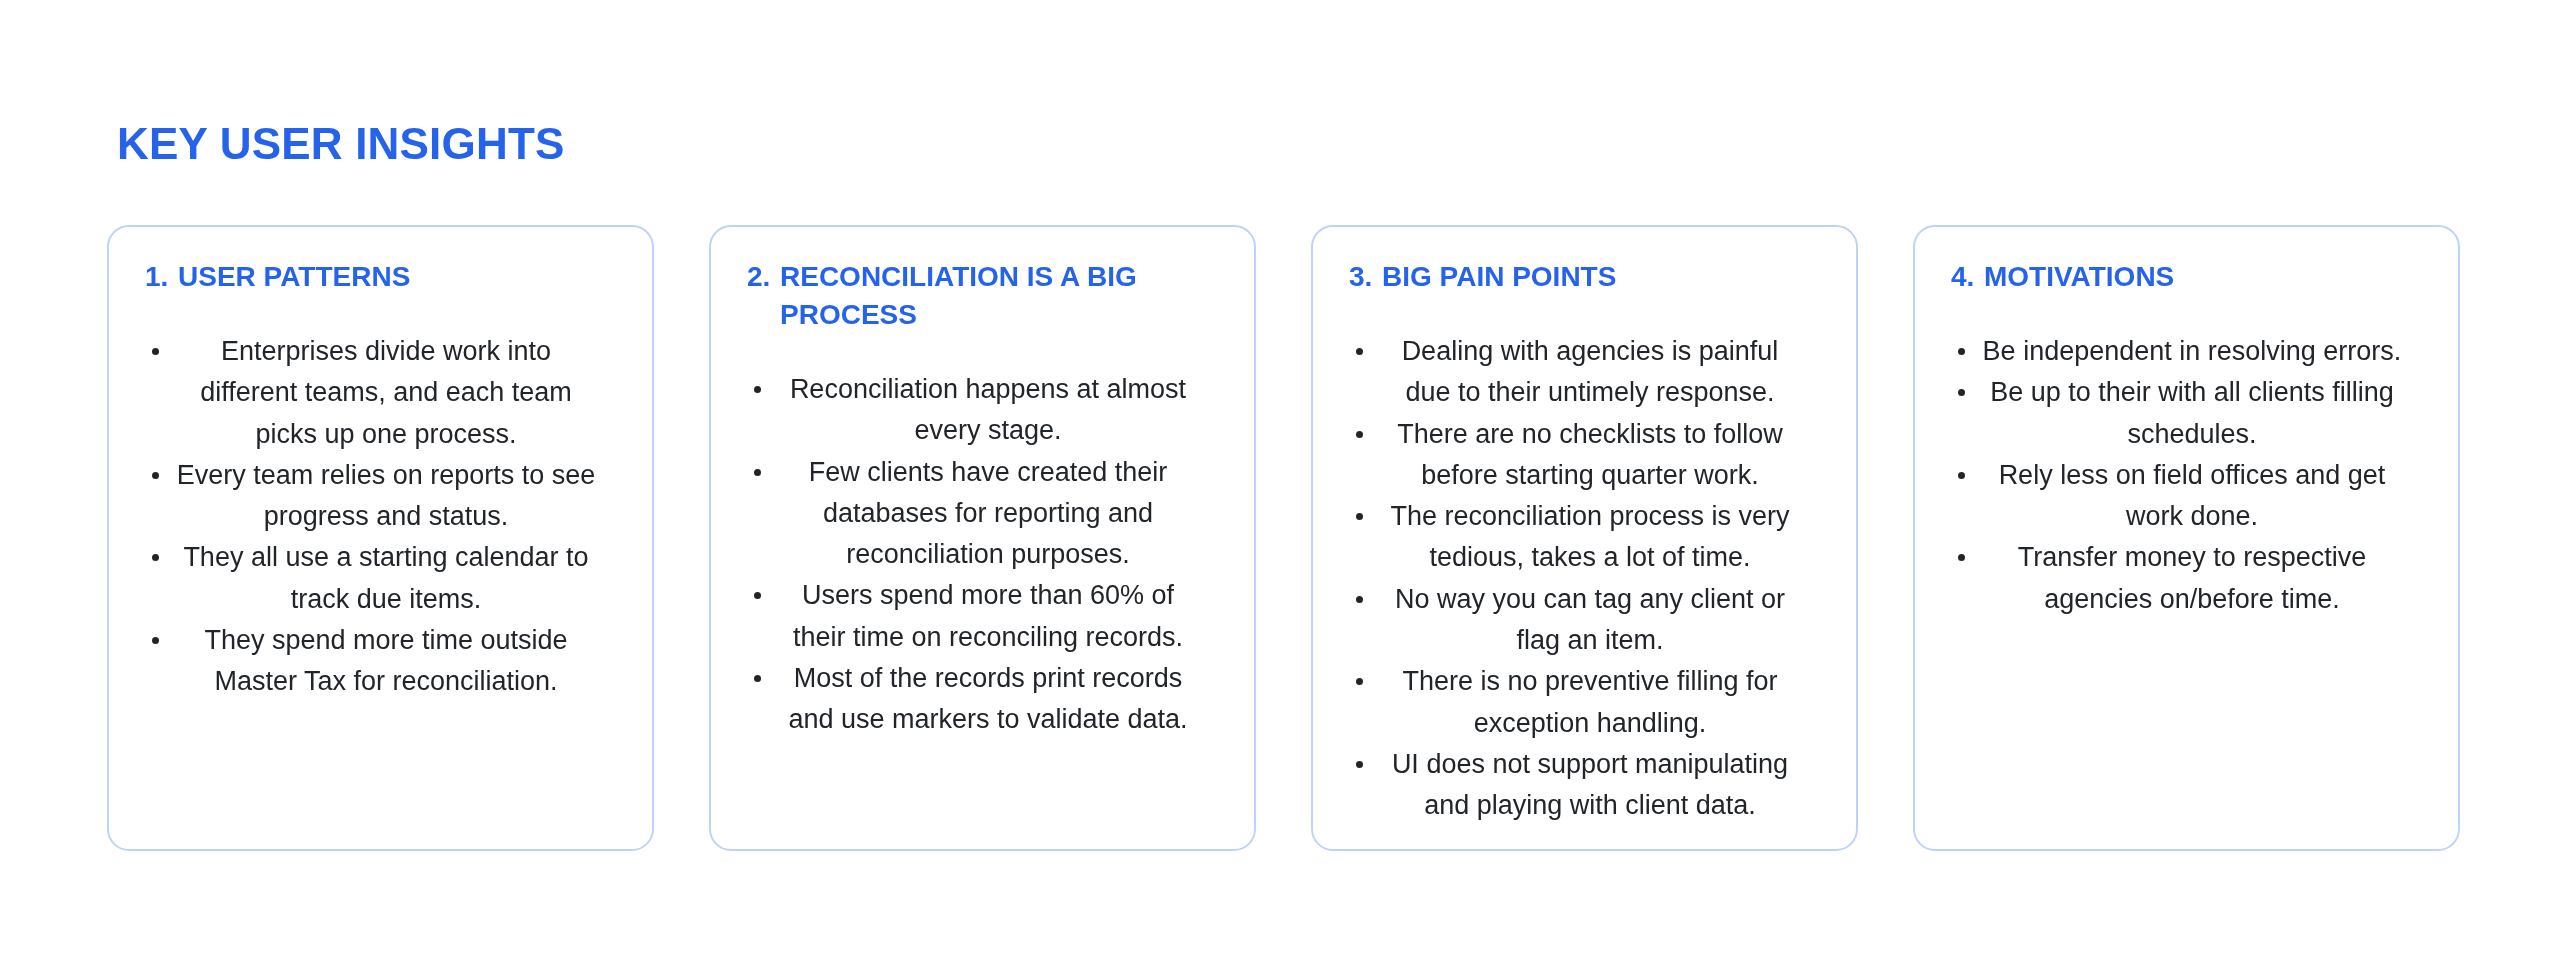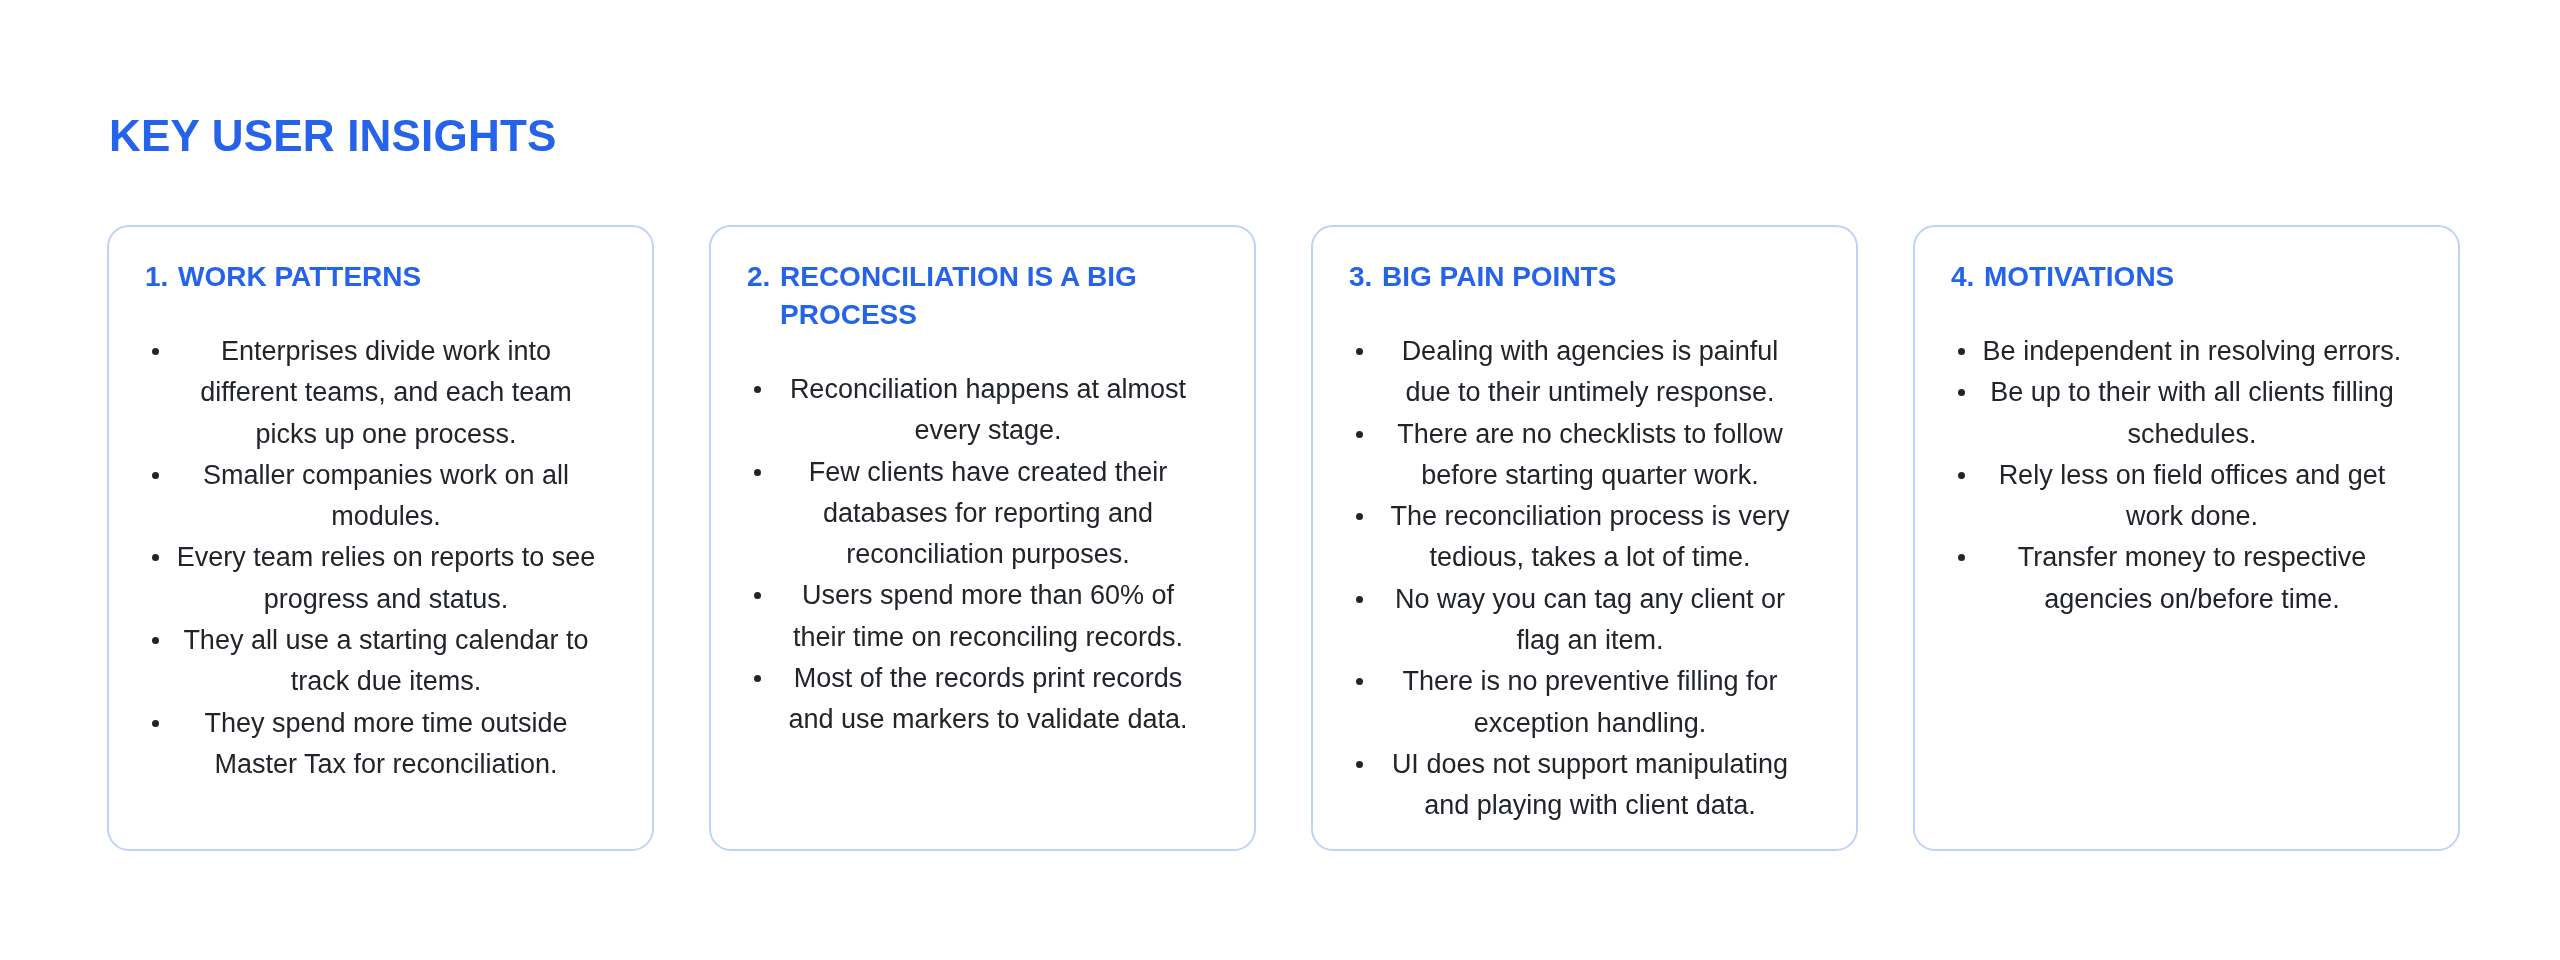--- a/index.html
+++ b/index.html
@@ -11,21 +11,21 @@
   body {
     position: relative;
     width: 2560px;
     height: 960px;
     overflow: hidden;
   }
   .page-title {
     position: absolute;
     left: 105px;
     top: 106px;
-    margin: 4px;
+    margin: 12px;
     font-size: 44px;
     line-height: 52px;
     font-weight: 700;
     letter-spacing: 0.2px;
     color: #2563EB;
     white-space: nowrap;
   }
   .cards-row {
     position: absolute;
     left: 107px;
@@ -85,25 +85,24 @@
 <body>
 
 <main>
   <h1 class="page-title">KEY USER INSIGHTS</h1>
 
   <section class="cards-row">
 
     <article class="card">
       <header class="card-heading">
         <span class="num">1.</span>
-        <span class="htxt">WORK PATTERNS</span>
+        <span class="htxt">USER PATTERNS</span>
       </header>
       <ul class="bullets">
         <li><span class="dot"></span><span>Enterprises divide work into different teams, and each team picks up one process.</span></li>
-        <li><span class="dot"></span><span>Smaller companies work on all modules.</span></li>
         <li><span class="dot"></span><span>Every team relies on reports to see progress and status.</span></li>
         <li><span class="dot"></span><span>They all use a starting calendar to track due items.</span></li>
         <li><span class="dot"></span><span>They spend more time outside Master Tax for reconciliation.</span></li>
       </ul>
     </article>
 
     <article class="card">
       <header class="card-heading">
         <span class="num">2.</span>
         <span class="htxt">RECONCILIATION IS A BIG PROCESS</span>

